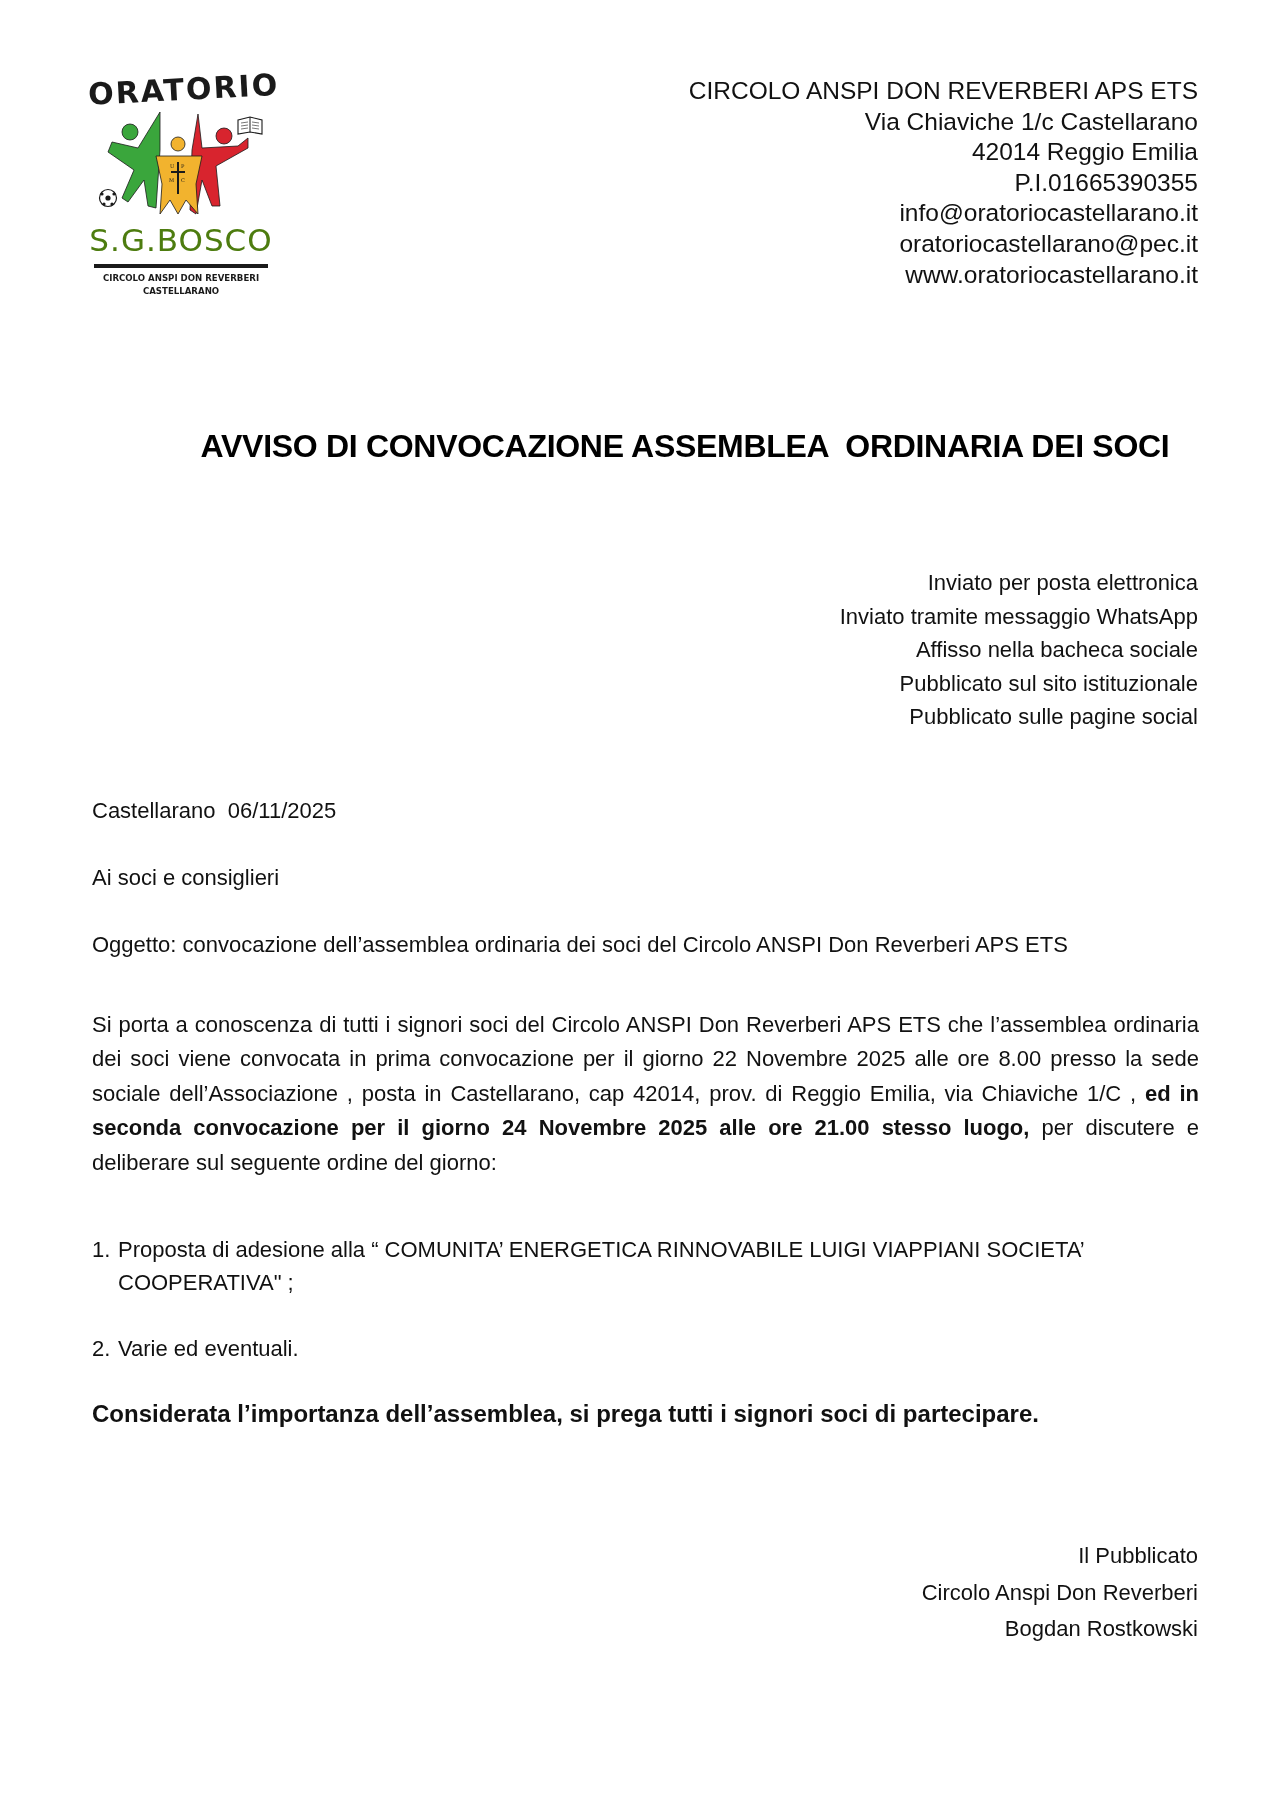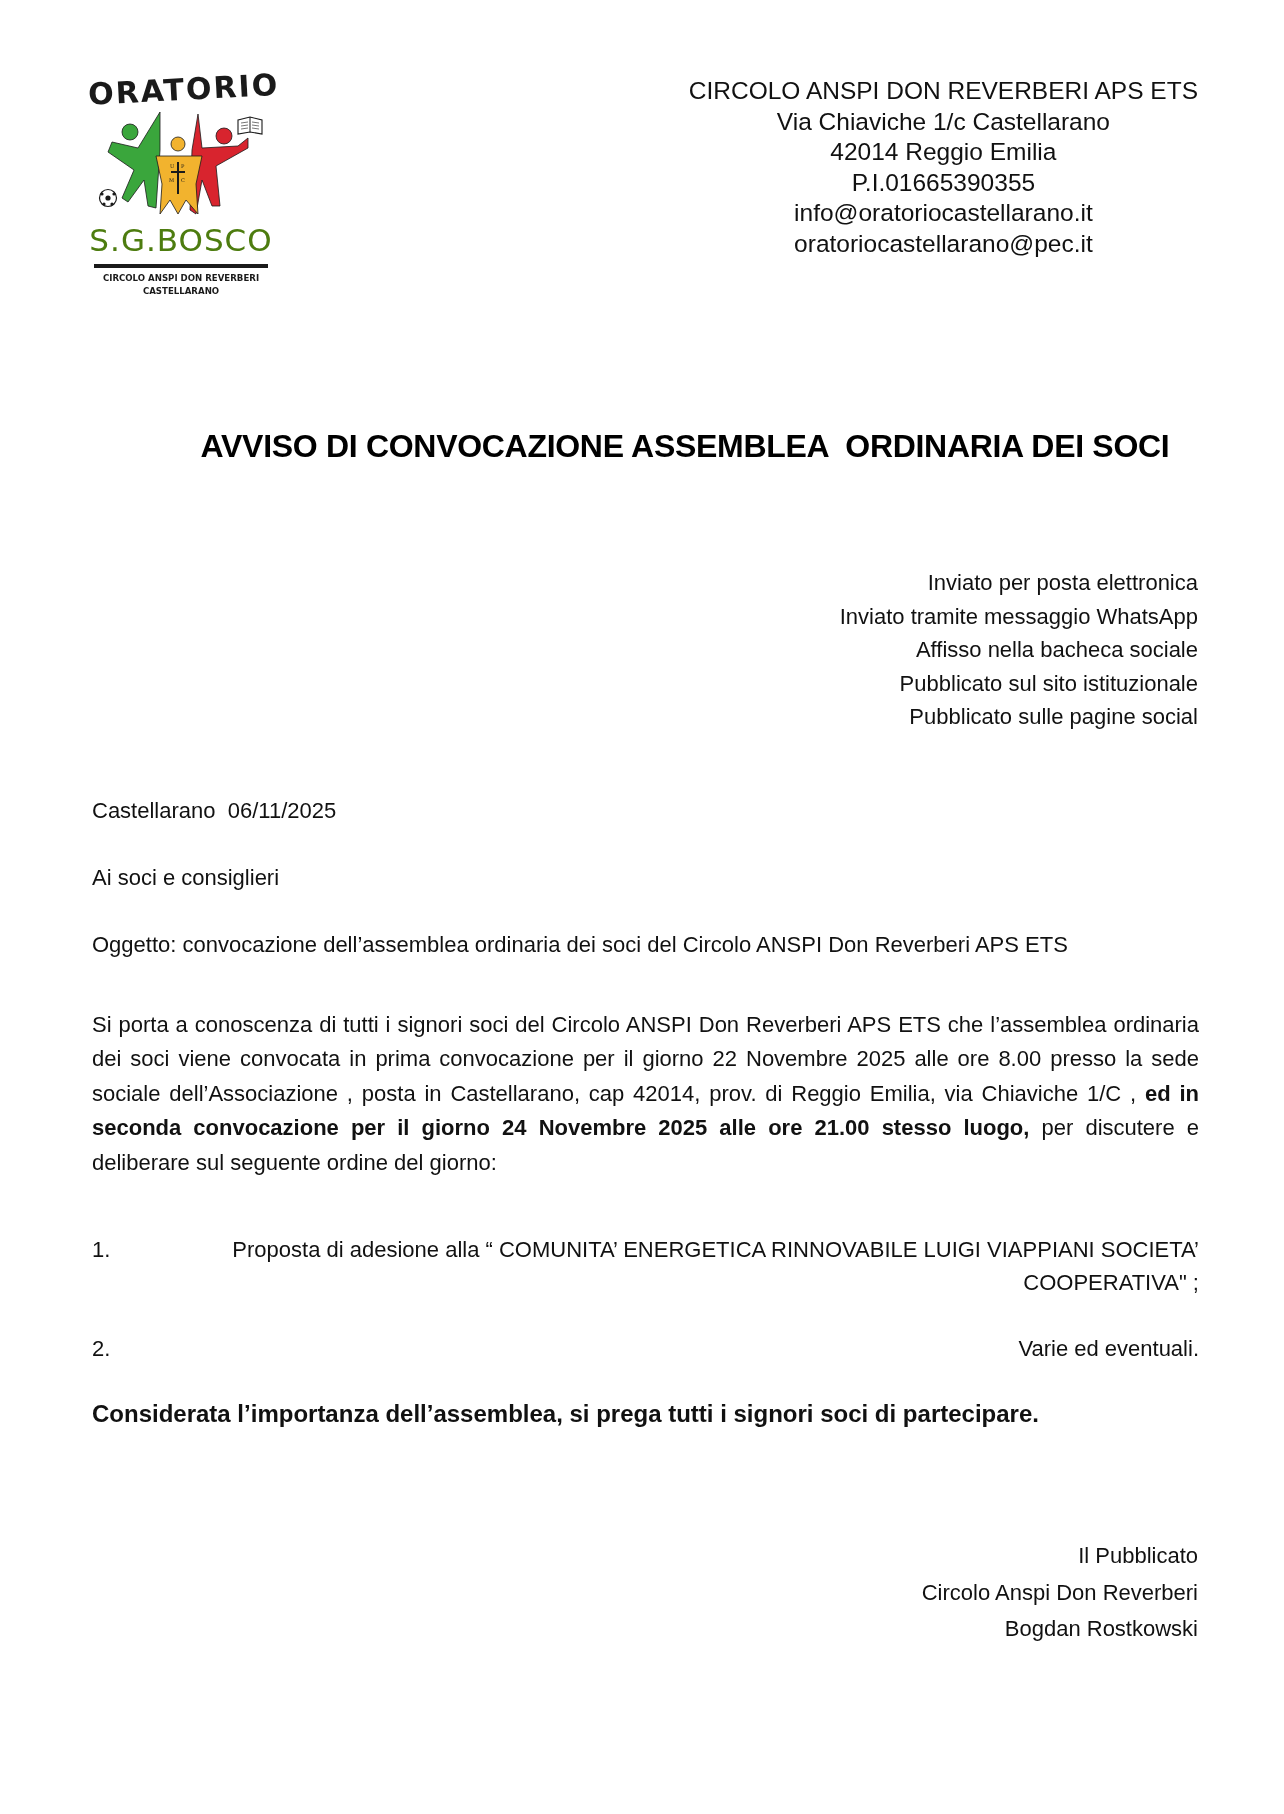--- a/index.html
+++ b/index.html
@@ -76,21 +76,21 @@
       font-size: 8.6px;
       line-height: 13px;
       color: #1a1a1a;
     }
 
     
     .letterhead {
       position: absolute;
       right: 86px;
       top: 76px;
-      text-align: center;
+      text-align: right;
       font-size: 24.5px;
       line-height: 30.6px;
       color: #111;
       margin-left: 24px;
     }
     .letterhead div { white-space: nowrap; }
 
     
     .doc-title {
       position: absolute;
@@ -144,21 +144,21 @@
       font-size: 22px;
       line-height: 33px;
     }
     .agenda-item {
       display: flex;
     }
     .agenda-num {
       width: 26px;
       flex: 0 0 26px;
     }
-    .agenda-text { flex: 1; text-align: right; }
+    .agenda-text { flex: 1; }
     .agenda-item + .agenda-item { margin-top: 33px; }
 
     .closing {
       position: absolute;
       left: 92px;
       top: 1400px;
       font-size: 24px;
       font-weight: bold;
       white-space: nowrap;
     }
@@ -221,20 +221,21 @@
     </div>
   </div>
 
   <div class="letterhead">
     <div>CIRCOLO ANSPI DON REVERBERI APS ETS</div>
     <div>Via Chiaviche 1/c Castellarano</div>
     <div>42014 Reggio Emilia</div>
     <div>P.I.01665390355</div>
     <div>info@oratoriocastellarano.it</div>
     <div>oratoriocastellarano@pec.it</div>
+    <div>www.oratoriocastellarano.it</div>
   </div>
 
   <div class="doc-title">AVVISO DI CONVOCAZIONE ASSEMBLEA  ORDINARIA DEI SOCI</div>
 
   <div class="distribution">
     <div>Inviato per posta elettronica</div>
     <div>Inviato tramite messaggio WhatsApp</div>
     <div>Affisso nella bacheca sociale</div>
     <div>Pubblicato sul sito istituzionale</div>
     <div>Pubblicato sulle pagine social</div>

